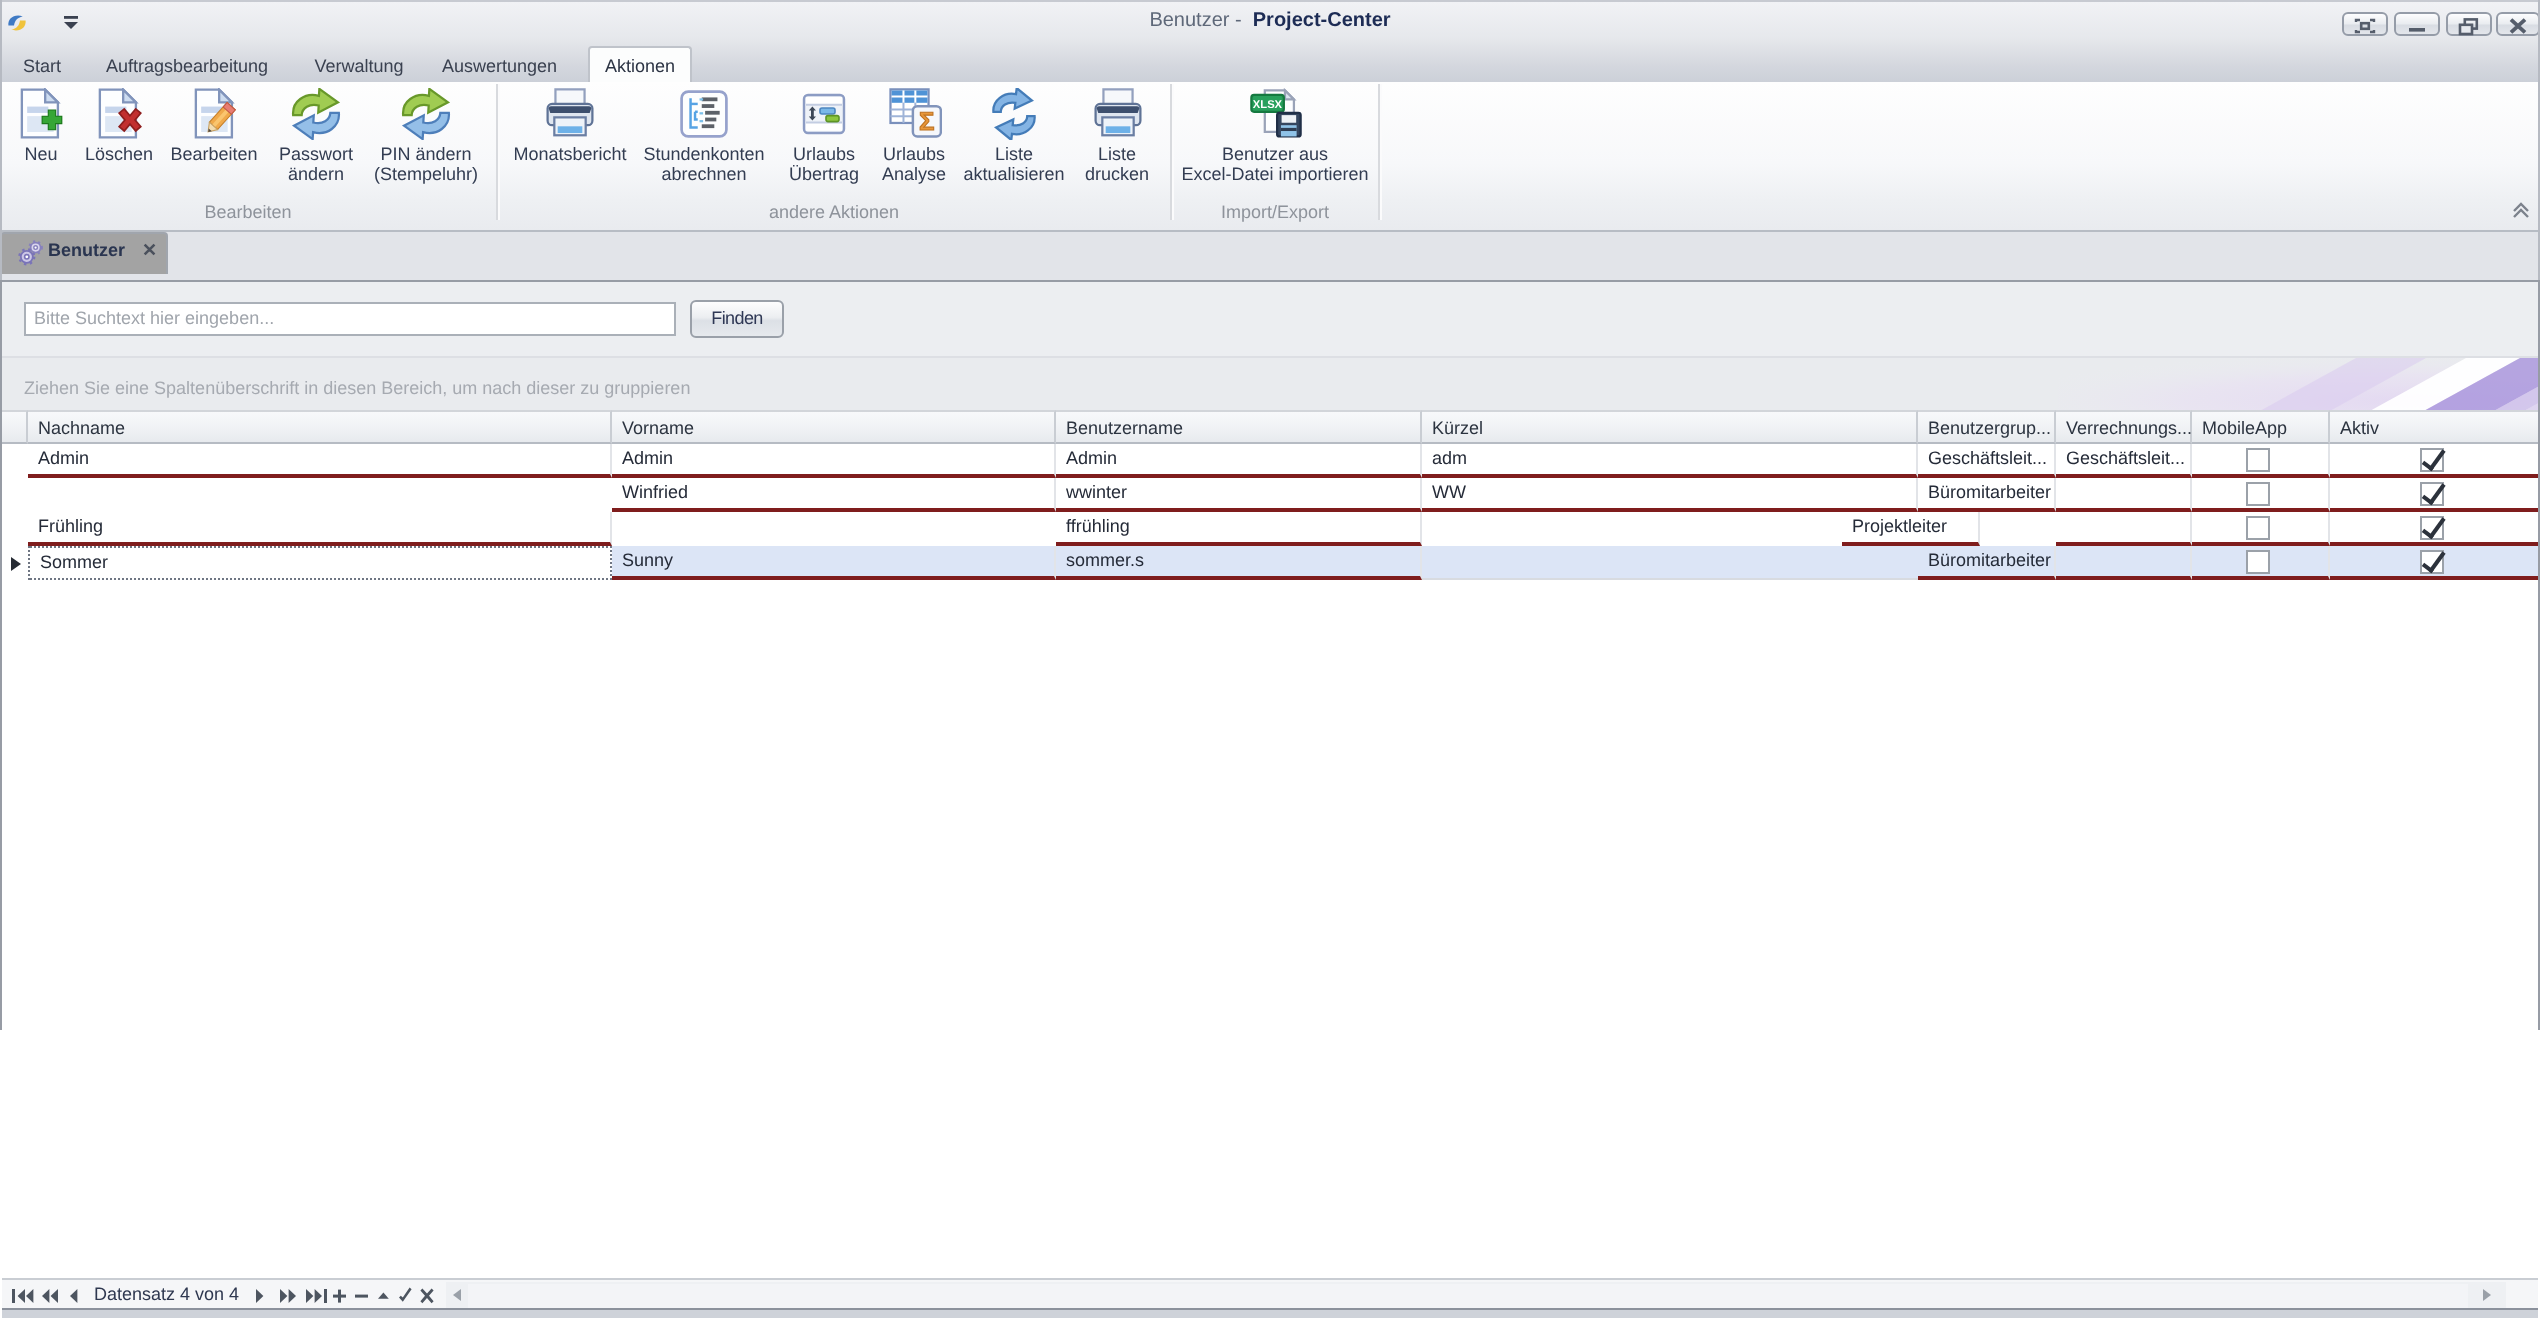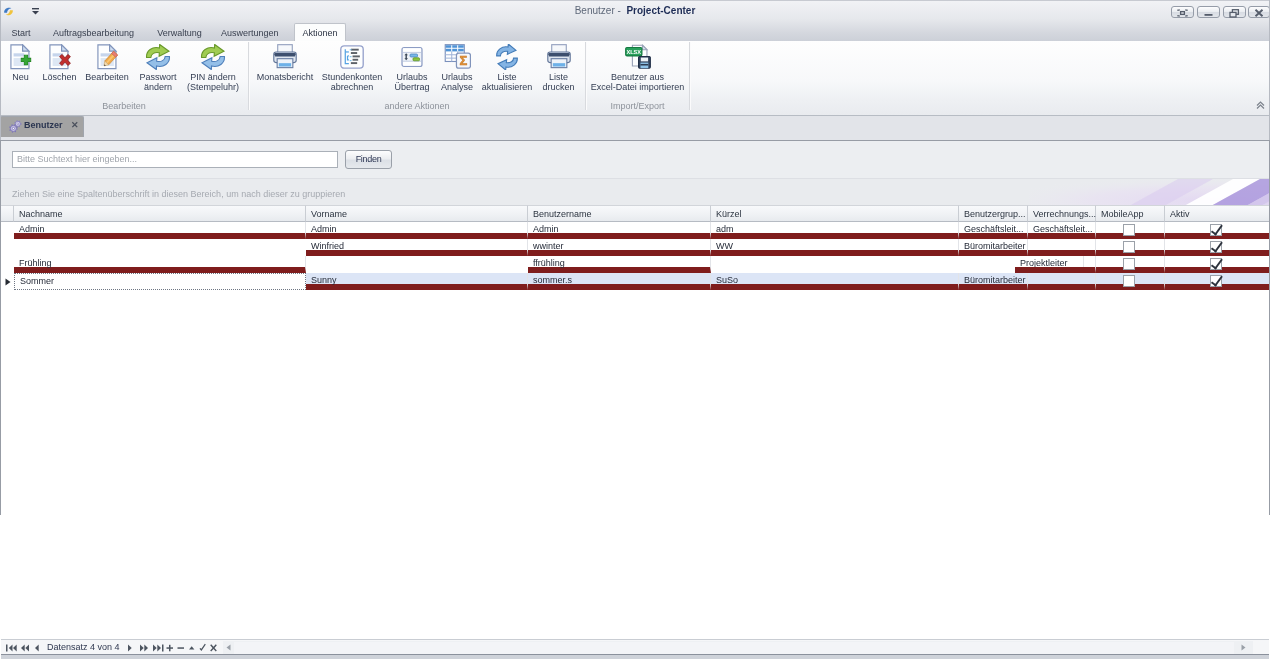--- a/index.html
+++ b/index.html
@@ -50,21 +50,21 @@
   background:linear-gradient(#fdfdfe, #eceef1 45%, #dce0e6 55%, #e6e9ed); text-align:center; line-height:17px; color:#2f3855; font-weight:normal; letter-spacing:-0.3px; }
 
 #groupby { left:0; top:37px; width:1268px; height:27px; background:#e9ebee; border-top:1px solid #dddfe4; overflow:hidden; }
 #groupby .hint { position:absolute; left:11px; top:10px; color:#a6aab1; }
 
 
 #grid { left:0; top:64px; width:1268px; height:434px; background:#fff; }
 .hcell { top:0; height:17px; background:linear-gradient(#f8f9fb, #eff1f4 60%, #e7eaee);
   border-top:1px solid #d2d5da; border-bottom:1px solid #b6bbc3; border-right:1px solid #c9cdd3; line-height:16px; padding-left:5px; color:#2c3440; }
 .row { left:0; width:1268px; height:17px; background:#fff; }
-.cell { top:0; height:17px; border-right:1px solid #e2e4e8; border-bottom:6px solid #7f1d1d; line-height:15px; padding-left:5px; color:#252b38; }
+.cell { top:0; height:17px; border-right:1px solid #e2e4e8; border-bottom:2px solid #7f1d1d; line-height:15px; padding-left:5px; color:#252b38; }
 #ind { left:0; top:0; width:13px; height:86px; background:#f0f1f4; border-right:1px solid #c9cdd3; }
 
 
 #navbar { left:0; top:498px; width:1268px; height:15px; background:#f5f6f8; border-top:1px solid #c9cdd3; }
 #navtext { position:absolute; left:46px; top:2px; color:#2f3850; }
 .cb { display:inline-block; width:12px; height:12px; background:#fff; border:1px solid #9ba1a9; vertical-align:middle; position:relative; }
 .cell .cb { position:absolute; left:50%; margin-left:-7px; top:2px; }
 .cb.ck:after { content:""; position:absolute; left:2.5px; top:-2px; width:4px; height:9.5px;
   border-right:2px solid #2c323c; border-bottom:2px solid #2c323c; transform:rotate(36deg); }
 .sel { background:#dce5f6; }
@@ -380,35 +380,34 @@
       <div class="cell abs" style="left:1095px;width:69px">
           <span class="cb"></span>
         </div>
       <div class="cell abs" style="left:1164px;width:104px;border-right:none">
           <span class="cb ck"></span>
         </div>
     </div>
     <div class="row abs" style="top:51px">
       <div class="cell abs" style="left:13px;width:292px">Frühling</div>
       <div class="cell abs" style="left:527px;width:183px">ffrühling</div>
-      <div class="cell abs" style="left:1014px;width:69px">Projektleiter</div>
+      <div class="cell abs" style="left:920px;width:69px">Projektleiter</div>
       <div class="cell abs" style="left:1027px;width:68px"></div>
       <div class="cell abs" style="left:1095px;width:69px">
           <span class="cb"></span>
         </div>
       <div class="cell abs" style="left:1164px;width:104px;border-right:none">
           <span class="cb ck"></span>
         </div>
     </div>
     <div class="row abs" style="top:68px">
       <div class="sel abs" style="left:305px;width:963px;height:17px;border-bottom:1px solid #d8dbe0"></div>
       <div class="cell abs edit" style="left:13px;width:292px">Sommer</div>
       <div class="cell abs selc" style="left:305px;width:222px">Sunny</div>
       <div class="cell abs selc" style="left:527px;width:183px">sommer.s</div>
-      <div class="cell abs selc" style="left:710px;width:248px">SuSo</div>
       <div class="cell abs selc" style="left:958px;width:69px">Büromitarbeiter</div>
       <div class="cell abs selc" style="left:1027px;width:68px"></div>
       <div class="cell abs selc" style="left:1095px;width:69px">
           <span class="cb"></span>
         </div>
       <div class="cell abs selc" style="left:1164px;width:104px;border-right:none">
           <span class="cb ck"></span>
         </div>
       <svg class="abs" style="left:4px;top:5px" width="6" height="8" viewBox="0 0 6 8">
           <path d="M0.5 0.5 L5.5 4 L0.5 7.5 Z" fill="#262b33"></path>

